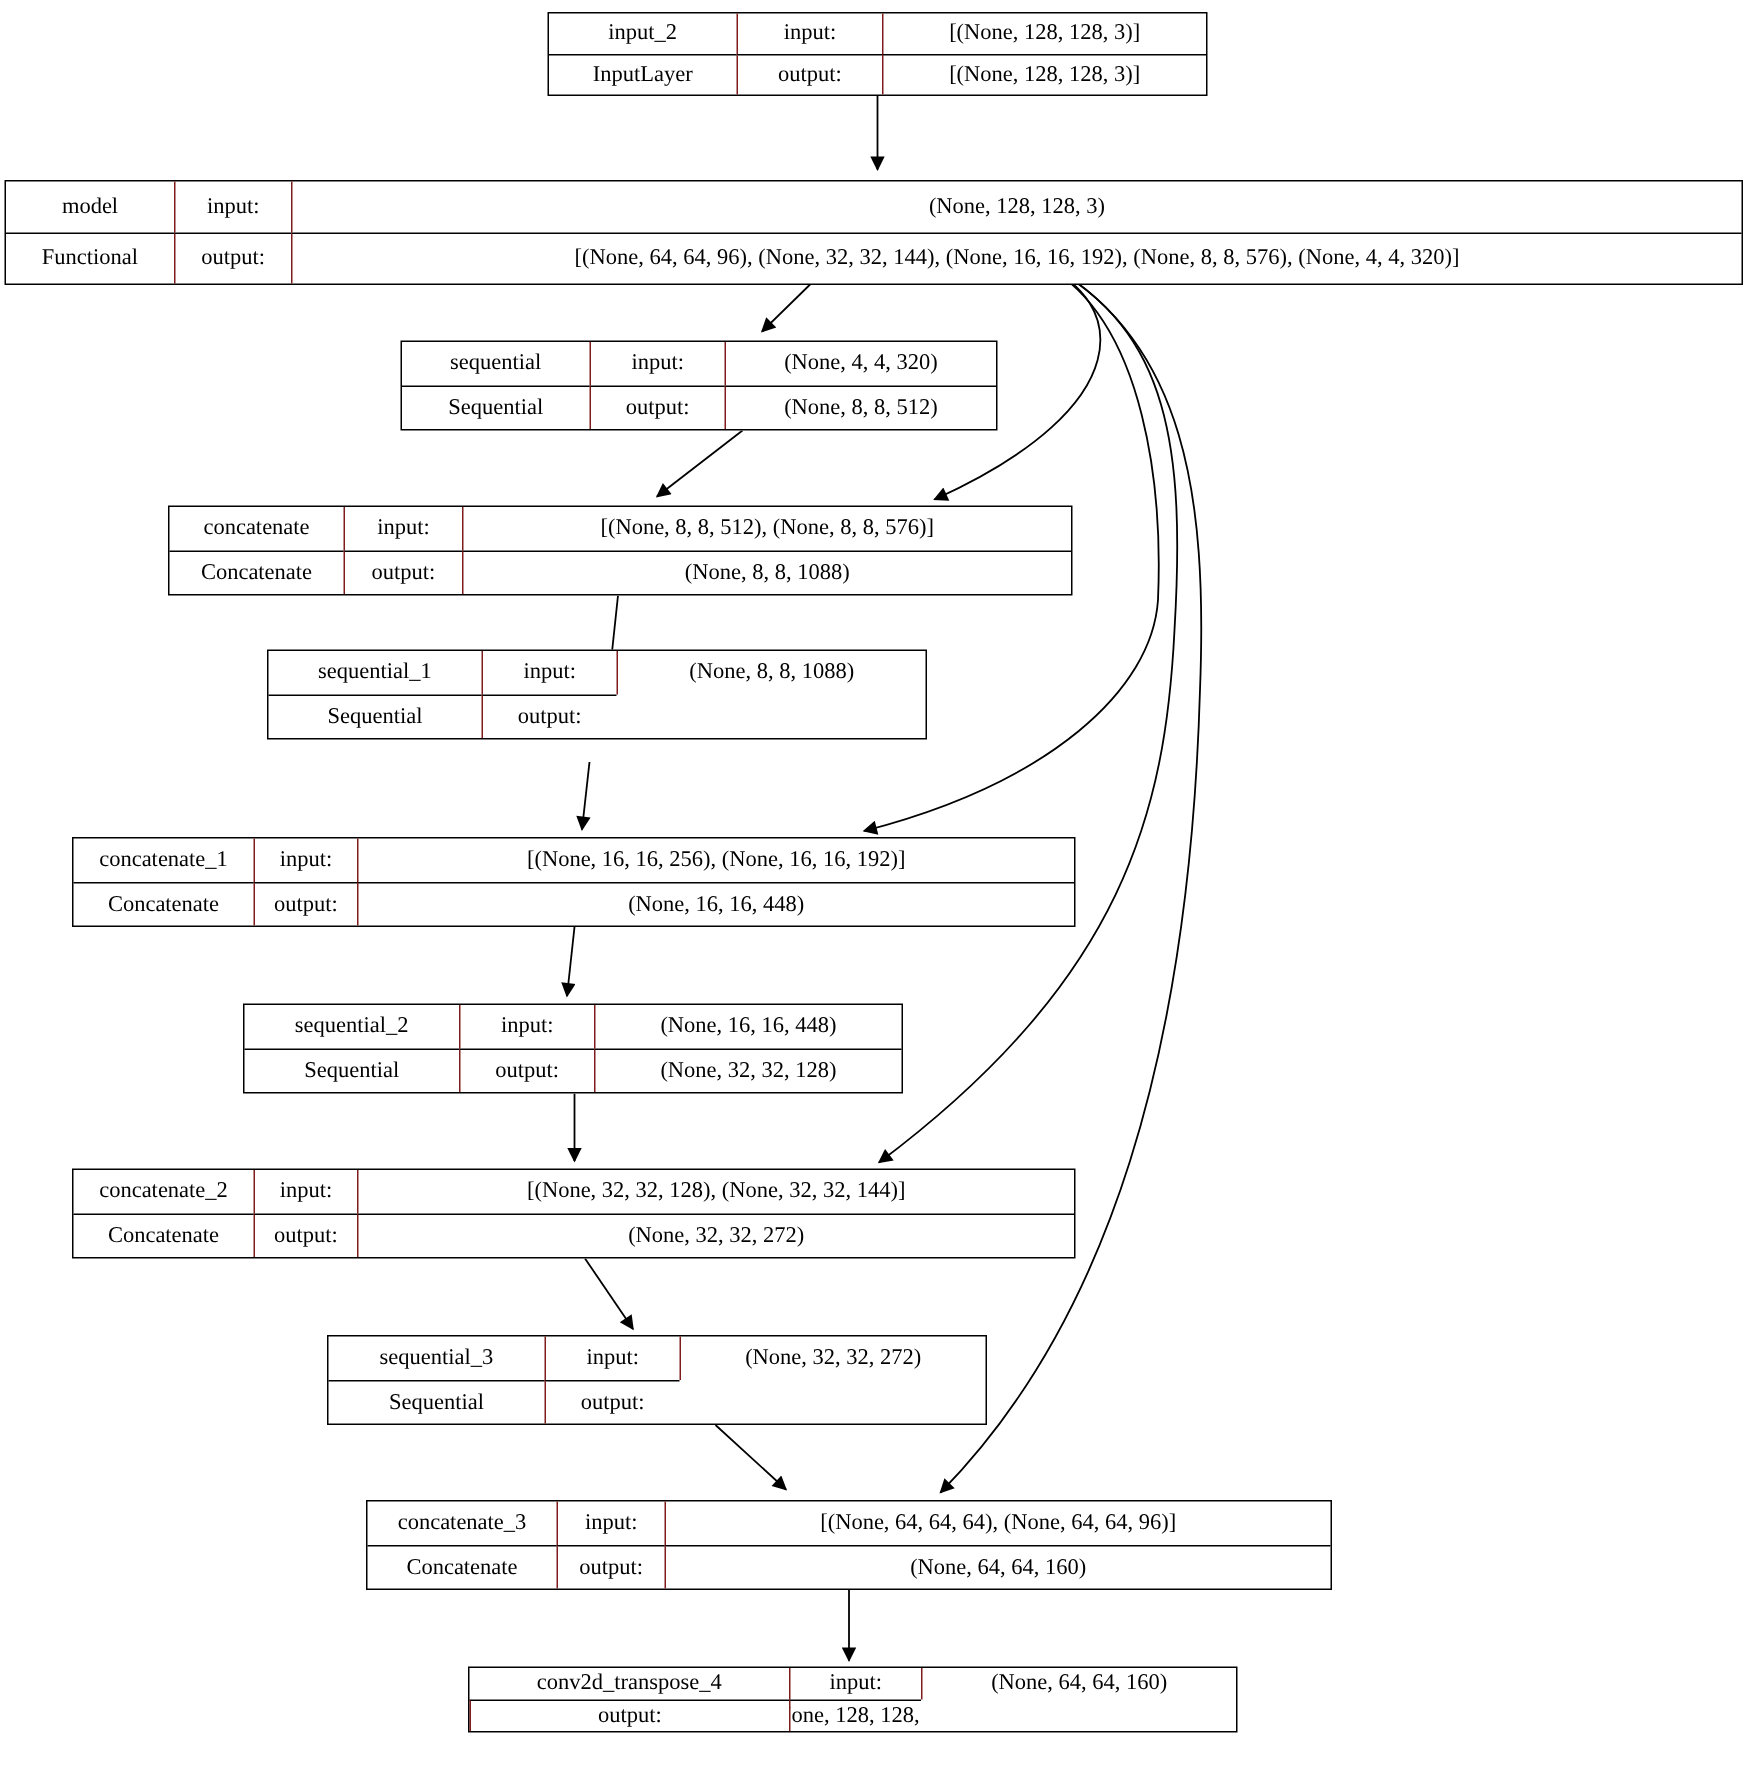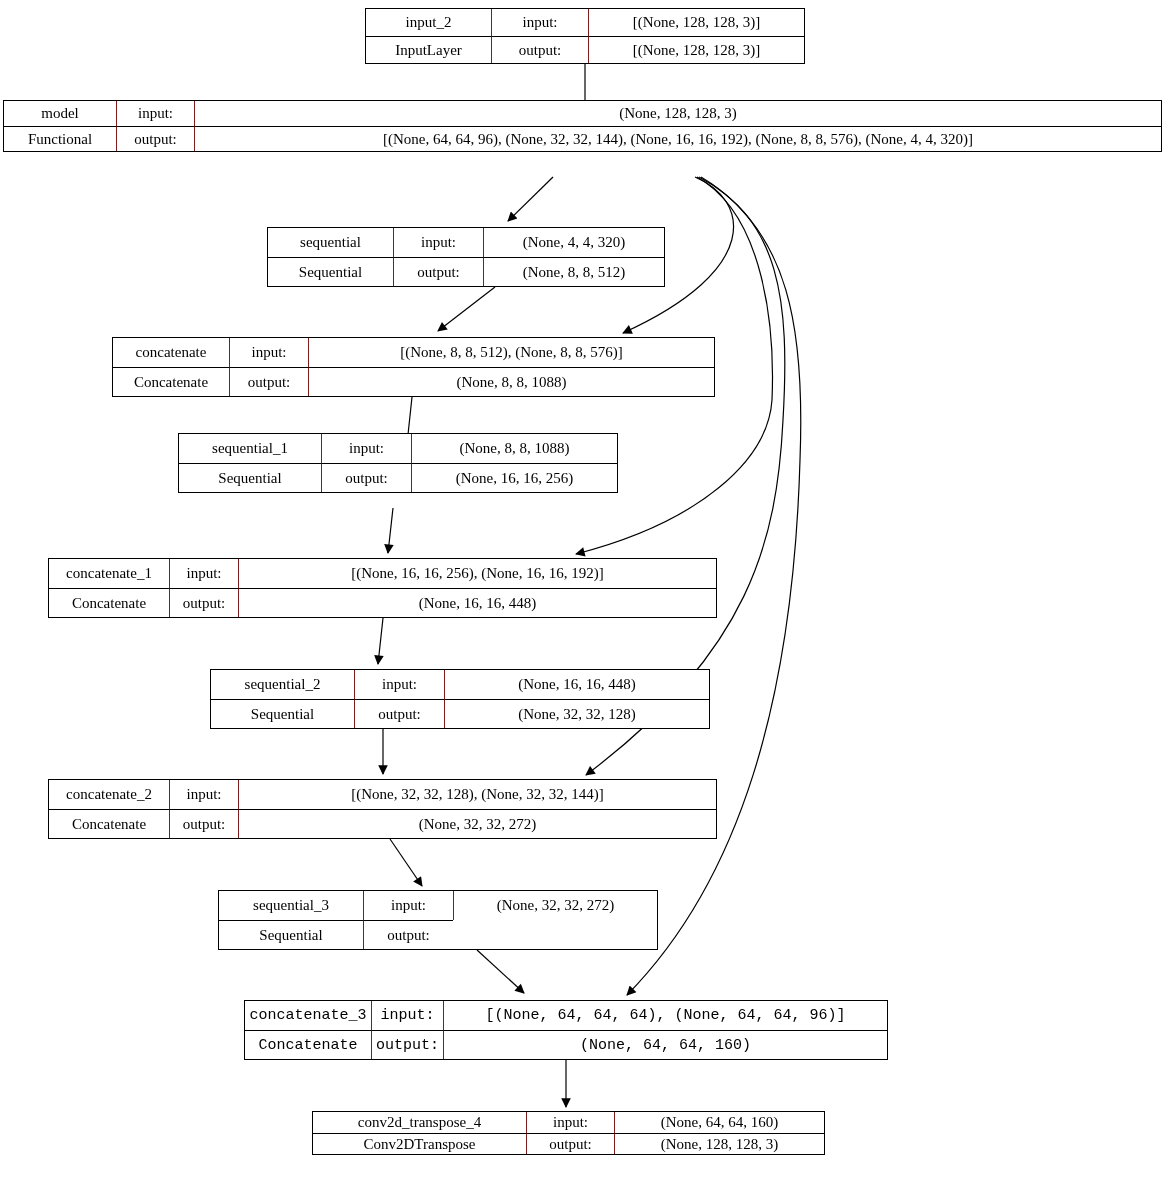--- a/index.html
+++ b/index.html
@@ -71,21 +71,21 @@
   </svg>
   <div id="nodes-layer">
       <div class="node" style="left: 365px; top: 8px; width: 440px; height: 56px; grid-template-columns: 125px 97px 1fr; grid-template-rows: 1fr 1fr;">
         <div class="cell row1 col1">input_2</div>
         <div class="cell row1 col2">input:</div>
         <div class="cell row1 col3">[(None, 128, 128, 3)]</div>
         <div class="cell row2 col1">InputLayer</div>
         <div class="cell row2 col2">output:</div>
         <div class="cell row2 col3">[(None, 128, 128, 3)]</div>
       </div>
-      <div class="node" style="left: 3px; top: 100px; width: 1159px; height: 52px; grid-template-columns: 112px 78px 1fr; grid-template-rows: 1fr 1fr;">
+      <div class="node" style="left: 3px; top: 120px; width: 1159px; height: 70px; grid-template-columns: 112px 78px 1fr; grid-template-rows: 1fr 1fr;">
         <div class="cell row1 col1">model</div>
         <div class="cell row1 col2">input:</div>
         <div class="cell row1 col3">(None, 128, 128, 3)</div>
         <div class="cell row2 col1">Functional</div>
         <div class="cell row2 col2">output:</div>
         <div class="cell row2 col3">[(None, 64, 64, 96), (None, 32, 32, 144), (None, 16, 16, 192), (None, 8, 8, 576), (None, 4, 4, 320)]</div>
       </div>
       <div class="node" style="left: 267px; top: 227px; width: 398px; height: 60px; grid-template-columns: 125px 90px 1fr; grid-template-rows: 1fr 1fr;">
         <div class="cell row1 col1">sequential</div>
         <div class="cell row1 col2">input:</div>
@@ -101,31 +101,30 @@
         <div class="cell row2 col1">Concatenate</div>
         <div class="cell row2 col2">output:</div>
         <div class="cell row2 col3">(None, 8, 8, 1088)</div>
       </div>
       <div class="node" style="left: 178px; top: 433px; width: 440px; height: 60px; grid-template-columns: 142px 90px 1fr; grid-template-rows: 1fr 1fr;">
         <div class="cell row1 col1">sequential_1</div>
         <div class="cell row1 col2">input:</div>
         <div class="cell row1 col3">(None, 8, 8, 1088)</div>
         <div class="cell row2 col1">Sequential</div>
         <div class="cell row2 col2">output:</div>
-        <div class="cell row2 col3">(None, 16, 16, 256)</div>
       </div>
       <div class="node" style="left: 48px; top: 558px; width: 669px; height: 60px; grid-template-columns: 120px 69px 1fr; grid-template-rows: 1fr 1fr;">
         <div class="cell row1 col1">concatenate_1</div>
         <div class="cell row1 col2">input:</div>
         <div class="cell row1 col3">[(None, 16, 16, 256), (None, 16, 16, 192)]</div>
         <div class="cell row2 col1">Concatenate</div>
         <div class="cell row2 col2">output:</div>
         <div class="cell row2 col3">(None, 16, 16, 448)</div>
       </div>
-      <div class="node" style="left: 162px; top: 669px; width: 500px; height: 60px; grid-template-columns: 143px 90px 1fr; grid-template-rows: 1fr 1fr; margin-left: 48px;">
+      <div class="node" style="left: 162px; top: 669px; width: 440px; height: 60px; grid-template-columns: 143px 90px 1fr; grid-template-rows: 1fr 1fr;">
         <div class="cell row1 col1">sequential_2</div>
         <div class="cell row1 col2">input:</div>
         <div class="cell row1 col3">(None, 16, 16, 448)</div>
         <div class="cell row2 col1">Sequential</div>
         <div class="cell row2 col2">output:</div>
         <div class="cell row2 col3">(None, 32, 32, 128)</div>
       </div>
       <div class="node" style="left: 48px; top: 779px; width: 669px; height: 60px; grid-template-columns: 120px 69px 1fr; grid-template-rows: 1fr 1fr;">
         <div class="cell row1 col1">concatenate_2</div>
         <div class="cell row1 col2">input:</div>
@@ -134,30 +133,29 @@
         <div class="cell row2 col2">output:</div>
         <div class="cell row2 col3">(None, 32, 32, 272)</div>
       </div>
       <div class="node" style="left: 218px; top: 890px; width: 440px; height: 60px; grid-template-columns: 144px 90px 1fr; grid-template-rows: 1fr 1fr; text-align: center;">
         <div class="cell row1 col1">sequential_3</div>
         <div class="cell row1 col2">input:</div>
         <div class="cell row1 col3">(None, 32, 32, 272)</div>
         <div class="cell row2 col1">Sequential</div>
         <div class="cell row2 col2">output:</div>
       </div>
-      <div class="node" style="left: 244px; top: 1000px; width: 644px; height: 60px; grid-template-columns: 126px 72px 1fr; grid-template-rows: 1fr 1fr; font-family: Liberation Mono, monospace;">
+      <div class="node" style="left: 244px; top: 1000px; width: 644px; height: 60px; grid-template-columns: 126px 72px 1fr; grid-template-rows: 1fr 1fr;">
         <div class="cell row1 col1">concatenate_3</div>
         <div class="cell row1 col2">input:</div>
         <div class="cell row1 col3">[(None, 64, 64, 64), (None, 64, 64, 96)]</div>
         <div class="cell row2 col1">Concatenate</div>
         <div class="cell row2 col2">output:</div>
         <div class="cell row2 col3">(None, 64, 64, 160)</div>
       </div>
       <div class="node" style="left: 312px; top: 1111px; width: 513px; height: 44px; grid-template-columns: 213px 88px 1fr; grid-template-rows: 1fr 1fr;">
         <div class="cell row1 col1">conv2d_transpose_4</div>
         <div class="cell row1 col2">input:</div>
         <div class="cell row1 col3">(None, 64, 64, 160)</div>
-        <div class="cell row2 col1">Conv2DTranspose</div>
         <div class="cell row2 col2">output:</div>
         <div class="cell row2 col3">(None, 128, 128, 3)</div>
       </div>
     </div>
 </div>
 
 </body></html>

